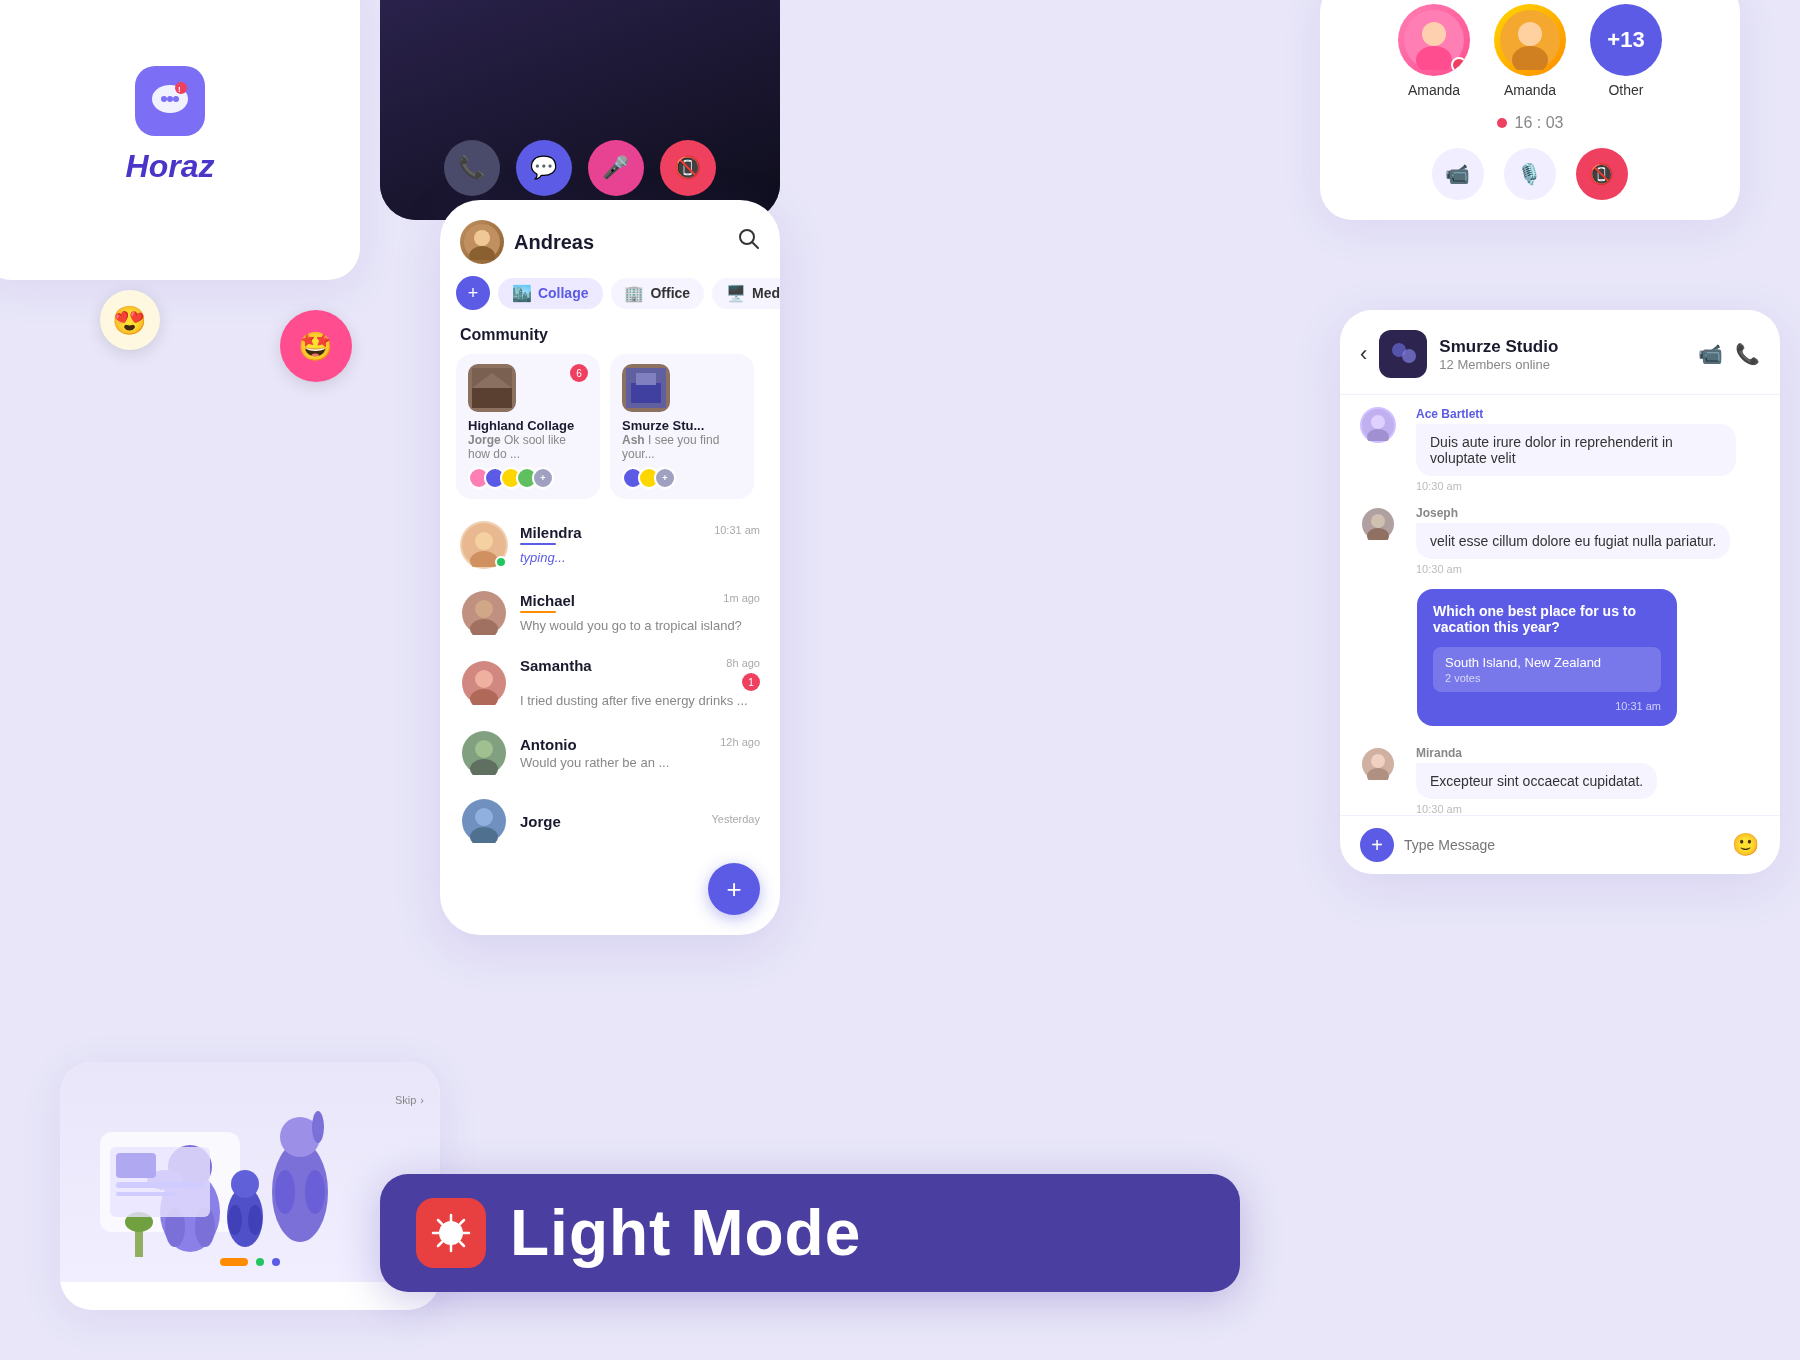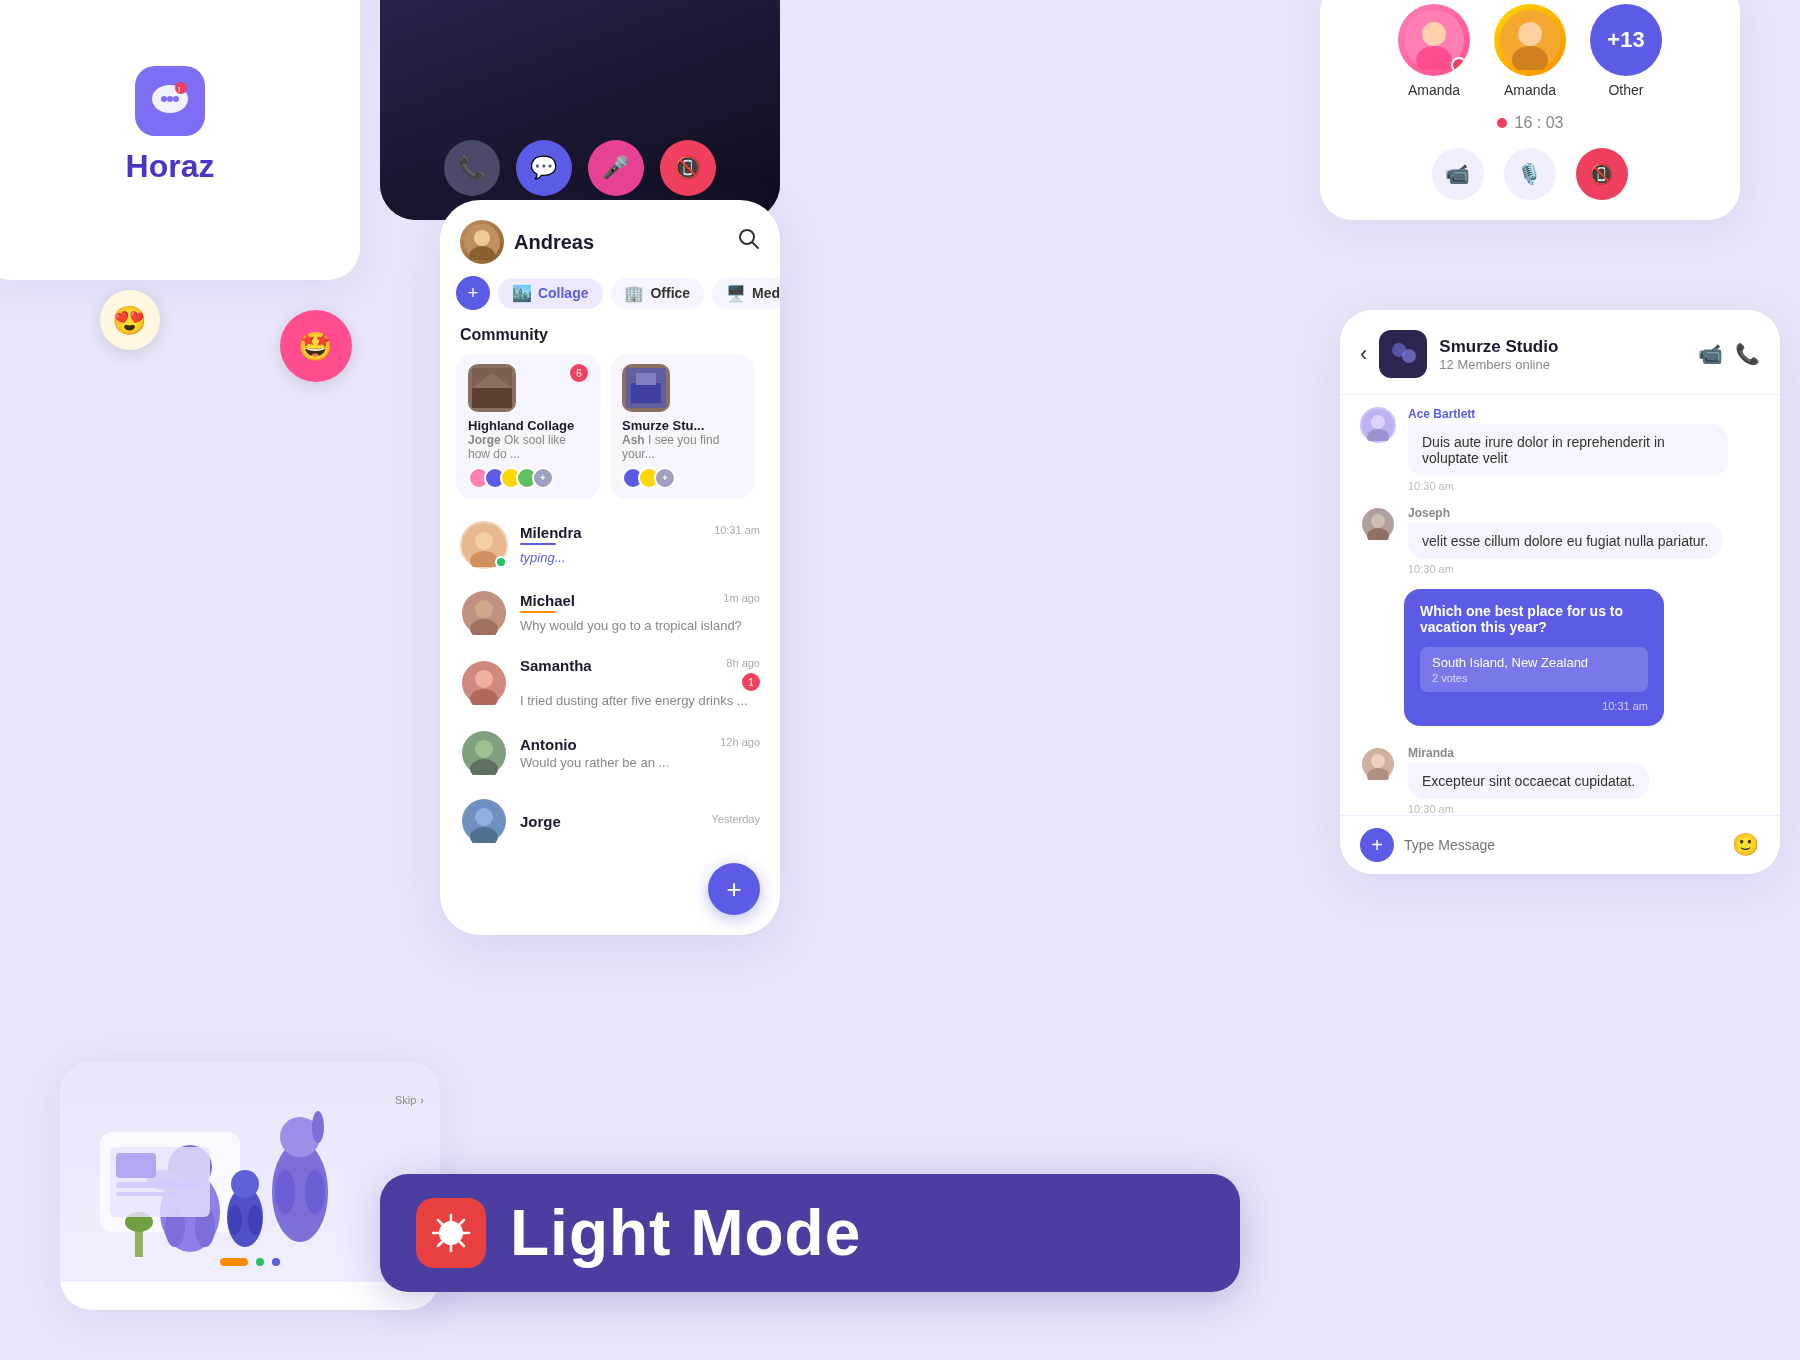--- a/index.html
+++ b/index.html
@@ -32,20 +32,21 @@
       background: #7c6ef5;
       border-radius: 20px;
       display: flex; align-items: center; justify-content: center;
       font-size: 36px;
       margin-bottom: 12px;
     }
     .horaz-title {
       font-size: 32px;
       font-weight: 800;
       color: #4a35c9;
+      font-style: italic;
     }
 
     
     .emoji-bubble {
       position: absolute;
       border-radius: 50%;
       display: flex; align-items: center; justify-content: center;
       font-size: 28px;
       box-shadow: 0 4px 16px rgba(0,0,0,0.12);
     }
@@ -431,21 +432,21 @@
       display: flex; align-items: center; justify-content: center;
       font-size: 22px;
     }
     .gc-info { flex: 1; }
     .gc-name { font-size: 17px; font-weight: 700; color: #1a1a2e; }
     .gc-members { font-size: 13px; color: #888; }
     .gc-actions { display: flex; gap: 12px; }
     .gc-act-btn { font-size: 20px; color: #5b5be6; cursor: pointer; }
 
     .gc-messages { padding: 12px 20px; display: flex; flex-direction: column; gap: 14px; }
-    .gc-msg { display: flex; gap: 12px; }
+    .gc-msg { display: flex; gap: 20px; }
     .gc-msg-avatar {
       width: 36px; height: 36px;
       border-radius: 50%;
       flex-shrink: 0;
       font-size: 16px;
       display: flex; align-items: center; justify-content: center;
     }
     .gc-msg-content {}
     .gc-msg-name { font-size: 12px; font-weight: 700; color: #5b5be6; margin-bottom: 3px; }
     .gc-msg-bubble {
@@ -456,21 +457,21 @@
       color: #333;
       max-width: 320px;
     }
     .gc-msg-time { font-size: 11px; color: #bbb; margin-top: 4px; }
 
     
     .poll-bubble {
       background: #5b5be6;
       border-radius: 16px;
       padding: 14px 16px;
-      margin-left: 44px;
+      margin-left: 57px;
       max-width: 260px;
     }
     .poll-question { font-size: 14px; font-weight: 700; color: white; margin-bottom: 12px; }
     .poll-option {
       background: rgba(255,255,255,0.18);
       border-radius: 8px;
       padding: 8px 12px;
       margin-bottom: 8px;
       font-size: 13px;
       color: white;

